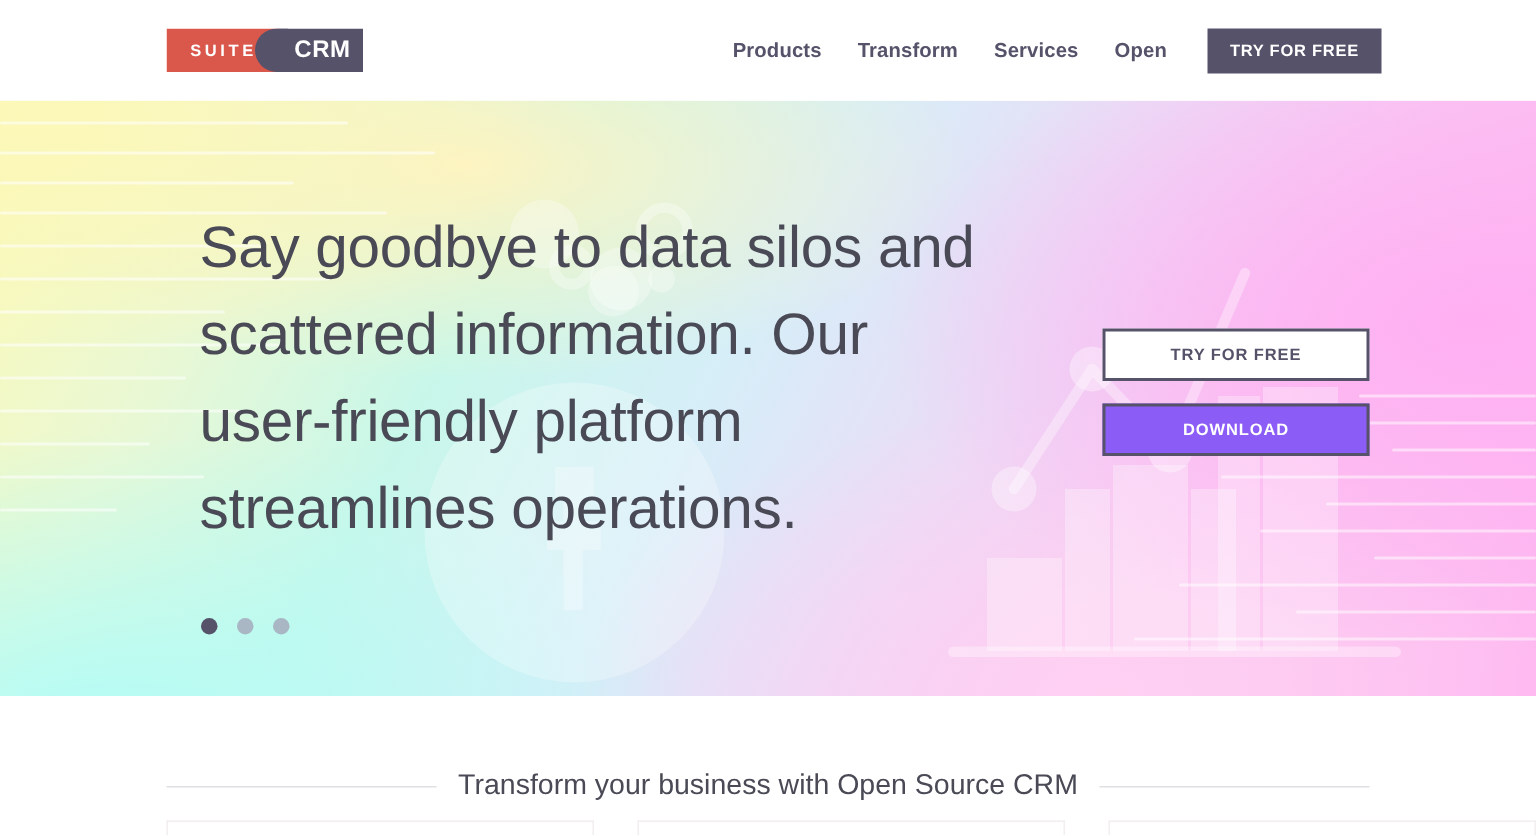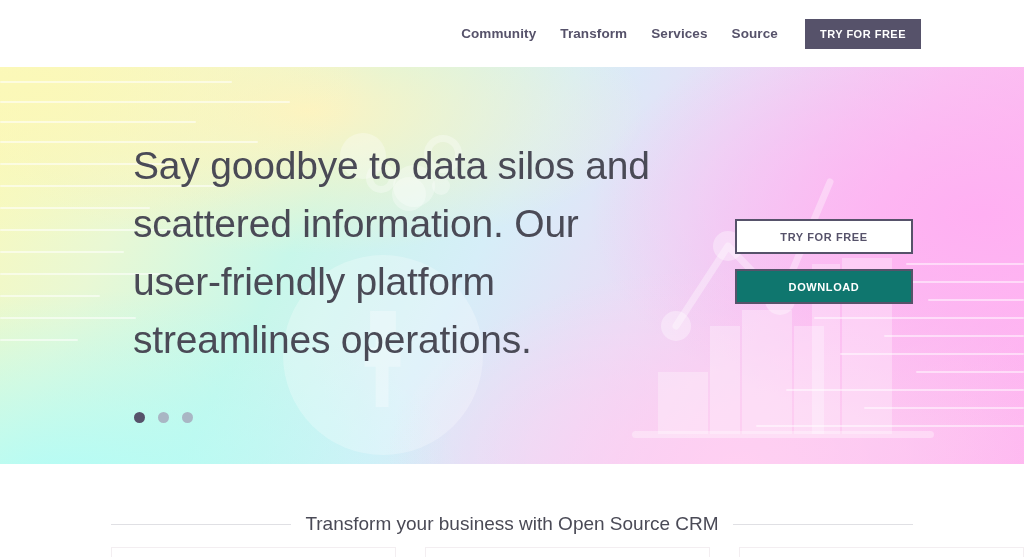--- a/index.html
+++ b/index.html
@@ -123,21 +123,21 @@
 
   #hero-ctas {
     position:absolute; left:735px; top:152px; width:178px;
     display:flex; flex-direction:column; gap:15px; z-index:12;
   }
   .cta {
     height:35px; display:flex; align-items:center; justify-content:center;
     font-size:11px; font-weight:bold; letter-spacing:0.6px; cursor:pointer;
   }
   .cta.light { background:#ffffff; color:#56526a; border:2px solid #56526a; }
-  .cta.dark { background:#0f766e; color:#ffffff; border:2px solid #56526a; }
+  .cta.dark { background:#8b5cf6; color:#ffffff; border:2px solid #56526a; }
 
   
   #section-head {
     position:absolute; top:464px; left:0; width:1024px; height:88px;
     background:#ffffff;
   }
   #tagline-wrap {
     position:absolute; left:111px; top:49px; width:802px;
     display:flex; align-items:center; gap:14px;
   }
@@ -152,26 +152,34 @@
   #card-peek-1 { left:111px; width:285px; }
   #card-peek-2 { left:425px; width:285px; }
   #card-peek-3 { left:739px; width:285px; }
 </style>
 </head>
 <body>
 
 <div id="page">
 
   <div id="header">
+    <div id="logo">
+      <div class="logo-suite">
+        <span>SUITE</span>
+      </div>
+      <div class="logo-crm">
+        <span>CRM</span>
+      </div>
+    </div>
 
     <nav id="nav">
-      <a class="nav-link">Community</a>
+      <a class="nav-link">Products</a>
       <a class="nav-link">Transform</a>
       <a class="nav-link">Services</a>
-      <a class="nav-link">Source</a>
+      <a class="nav-link">Open</a>
       <button id="nav-cta">TRY FOR FREE</button>
     </nav>
   </div>
 
   <section id="hero">
     <div class="hero-bg"></div>
 
     <div class="lines left">
       <i style="top:14px;left:0;width:232px"></i>
       <i style="top:34px;left:0;width:290px"></i>

